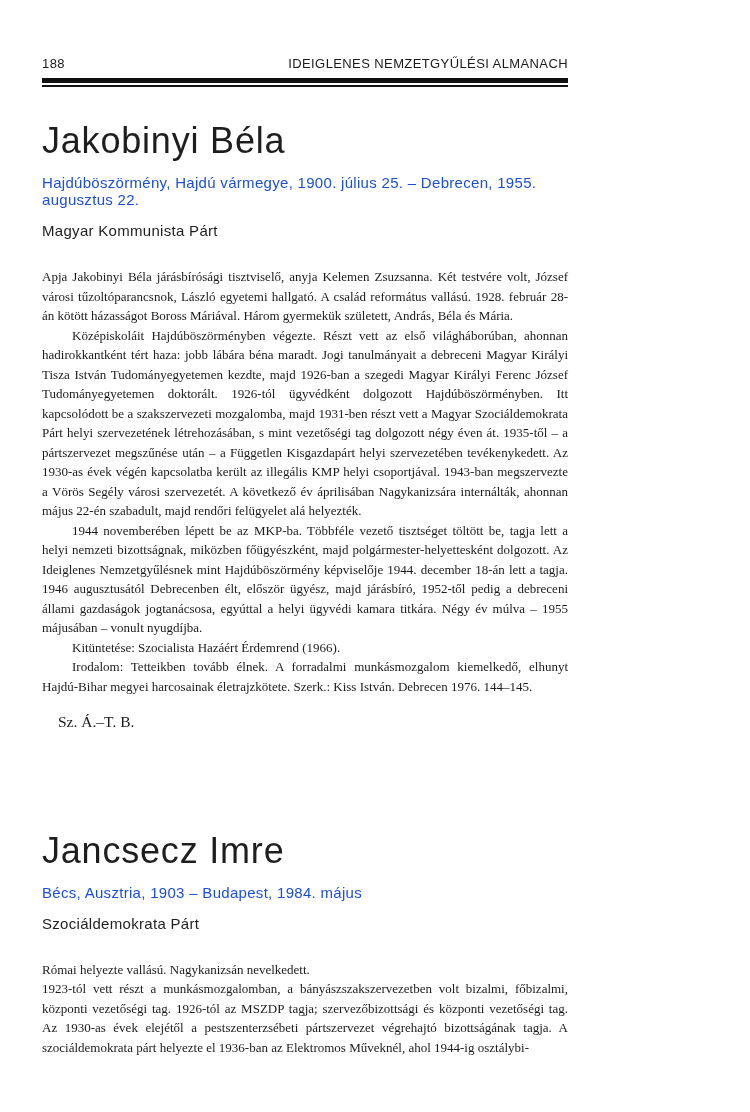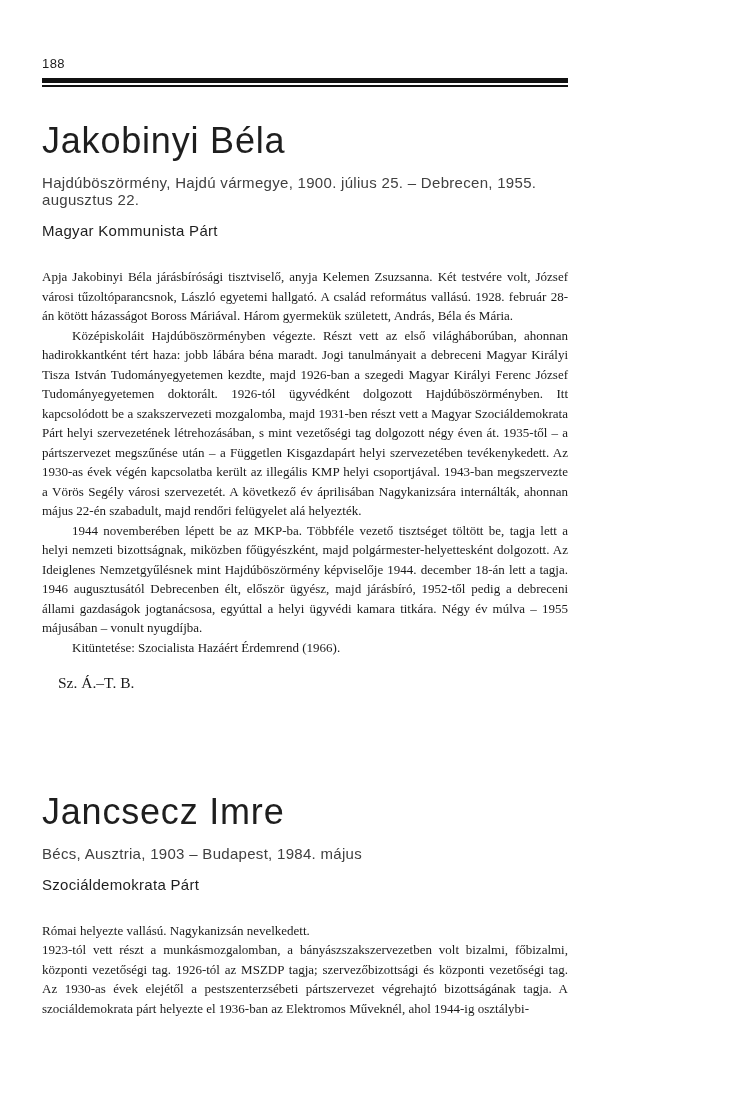--- a/index.html
+++ b/index.html
@@ -45,21 +45,21 @@
     font-weight: 400;
     font-size: 36px;
     letter-spacing: 0.8px;
     color: #1e1e1e;
   }
   .entry-dates {
     margin: 12px 0 0 0;
     font-family: "Liberation Sans", sans-serif;
     font-size: 15px;
     letter-spacing: 0.3px;
-    color: #404040;
+    color: #1d4ed8;
   }
   .entry-party {
     margin: 14px 0 0 0;
     font-family: "Liberation Sans", sans-serif;
     font-size: 15px;
     letter-spacing: 0.3px;
     color: #1e1e1e;
   }
   
   .entry-body {
@@ -84,33 +84,35 @@
     margin-top: 98px;
   }
 </style>
 </head>
 <body>
 
 <div class="page">
 
   <header class="running-header">
     <span>188</span>
+    <span>IDEIGLENES NEMZETGYŰLÉSI ALMANACH</span>
   </header>
   <div class="header-rule"></div>
 
   <section class="entry">
     <h1 class="entry-name">Jakobinyi Béla</h1>
     <p class="entry-dates">Hajdúböszörmény, Hajdú vármegye, 1900. július 25. – Debrecen, 1955. augusztus 22.</p>
     <p class="entry-party">Magyar Kommunista Párt</p>
 
     <div class="entry-body">
       <p>Apja Jakobinyi Béla járásbírósági tisztviselő, anyja Kelemen Zsuzsanna. Két testvére volt, József városi tűzoltóparancsnok, László egyetemi hallgató. A család református vallású. 1928. február 28-án kötött házasságot Boross Máriával. Három gyermekük született, András, Béla és Mária.</p>
       <p class="indent">Középiskoláit Hajdúböszörményben végezte. Részt vett az első világháborúban, ahonnan hadirokkantként tért haza: jobb lábára béna maradt. Jogi tanulmányait a debreceni Magyar Királyi Tisza István Tudományegyetemen kezdte, majd 1926-ban a szegedi Magyar Királyi Ferenc József Tudományegyetemen doktorált. 1926-tól ügyvédként dolgozott Hajdúböszörményben. Itt kapcsolódott be a szakszervezeti mozgalomba, majd 1931-ben részt vett a Magyar Szociáldemokrata Párt helyi szervezetének létrehozásában, s mint vezetőségi tag dolgozott négy éven át. 1935-től – a pártszervezet megszűnése után – a Független Kisgazdapárt helyi szervezetében tevékenykedett. Az 1930-as évek végén kapcsolatba került az illegális KMP helyi csoportjával. 1943-ban megszervezte a Vörös Segély városi szervezetét. A következő év áprilisában Nagykanizsára internálták, ahonnan május 22-én szabadult, majd rendőri felügyelet alá helyezték.</p>
       <p class="indent">1944 novemberében lépett be az MKP-ba. Többféle vezető tisztséget töltött be, tagja lett a helyi nemzeti bizottságnak, miközben főügyészként, majd polgármester-helyettesként dolgozott. Az Ideiglenes Nemzetgyűlésnek mint Hajdúböszörmény képviselője 1944. december 18-án lett a tagja. 1946 augusztusától Debrecenben élt, először ügyész, majd járásbíró, 1952-től pedig a debreceni állami gazdaságok jogtanácsosa, egyúttal a helyi ügyvédi kamara titkára. Négy év múlva – 1955 májusában – vonult nyugdíjba.</p>
       <p class="indent">Kitüntetése: Szocialista Hazáért Érdemrend (1966).</p>
+      <p class="indent">Irodalom: Tetteikben tovább élnek. A forradalmi munkásmozgalom kiemelkedő, elhunyt Hajdú-Bihar megyei harcosainak életrajzkötete. Szerk.: Kiss István. Debrecen 1976. 144–145.</p>
     </div>
     <p class="signature">Sz. Á.–T. B.</p>
   </section>
 
   <section class="entry">
     <h1 class="entry-name">Jancsecz Imre</h1>
     <p class="entry-dates">Bécs, Ausztria, 1903 – Budapest, 1984. május</p>
     <p class="entry-party">Szociáldemokrata Párt</p>
 
     <div class="entry-body">

